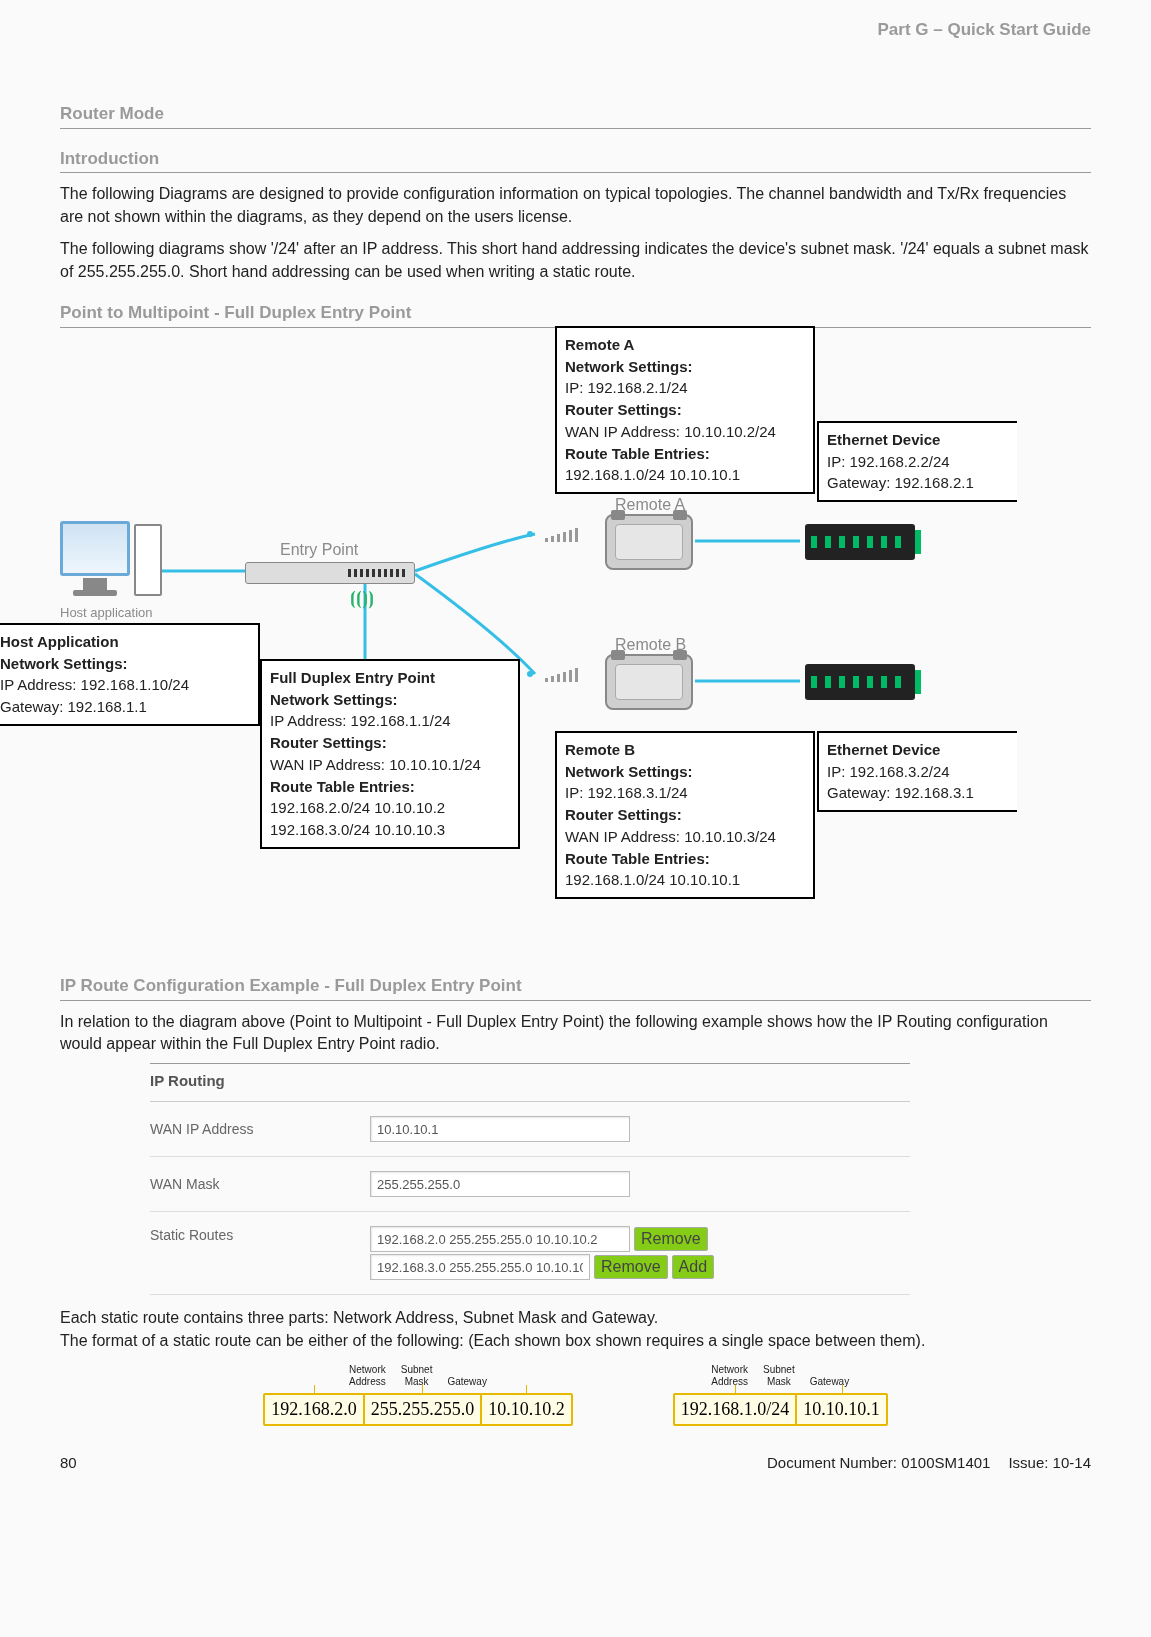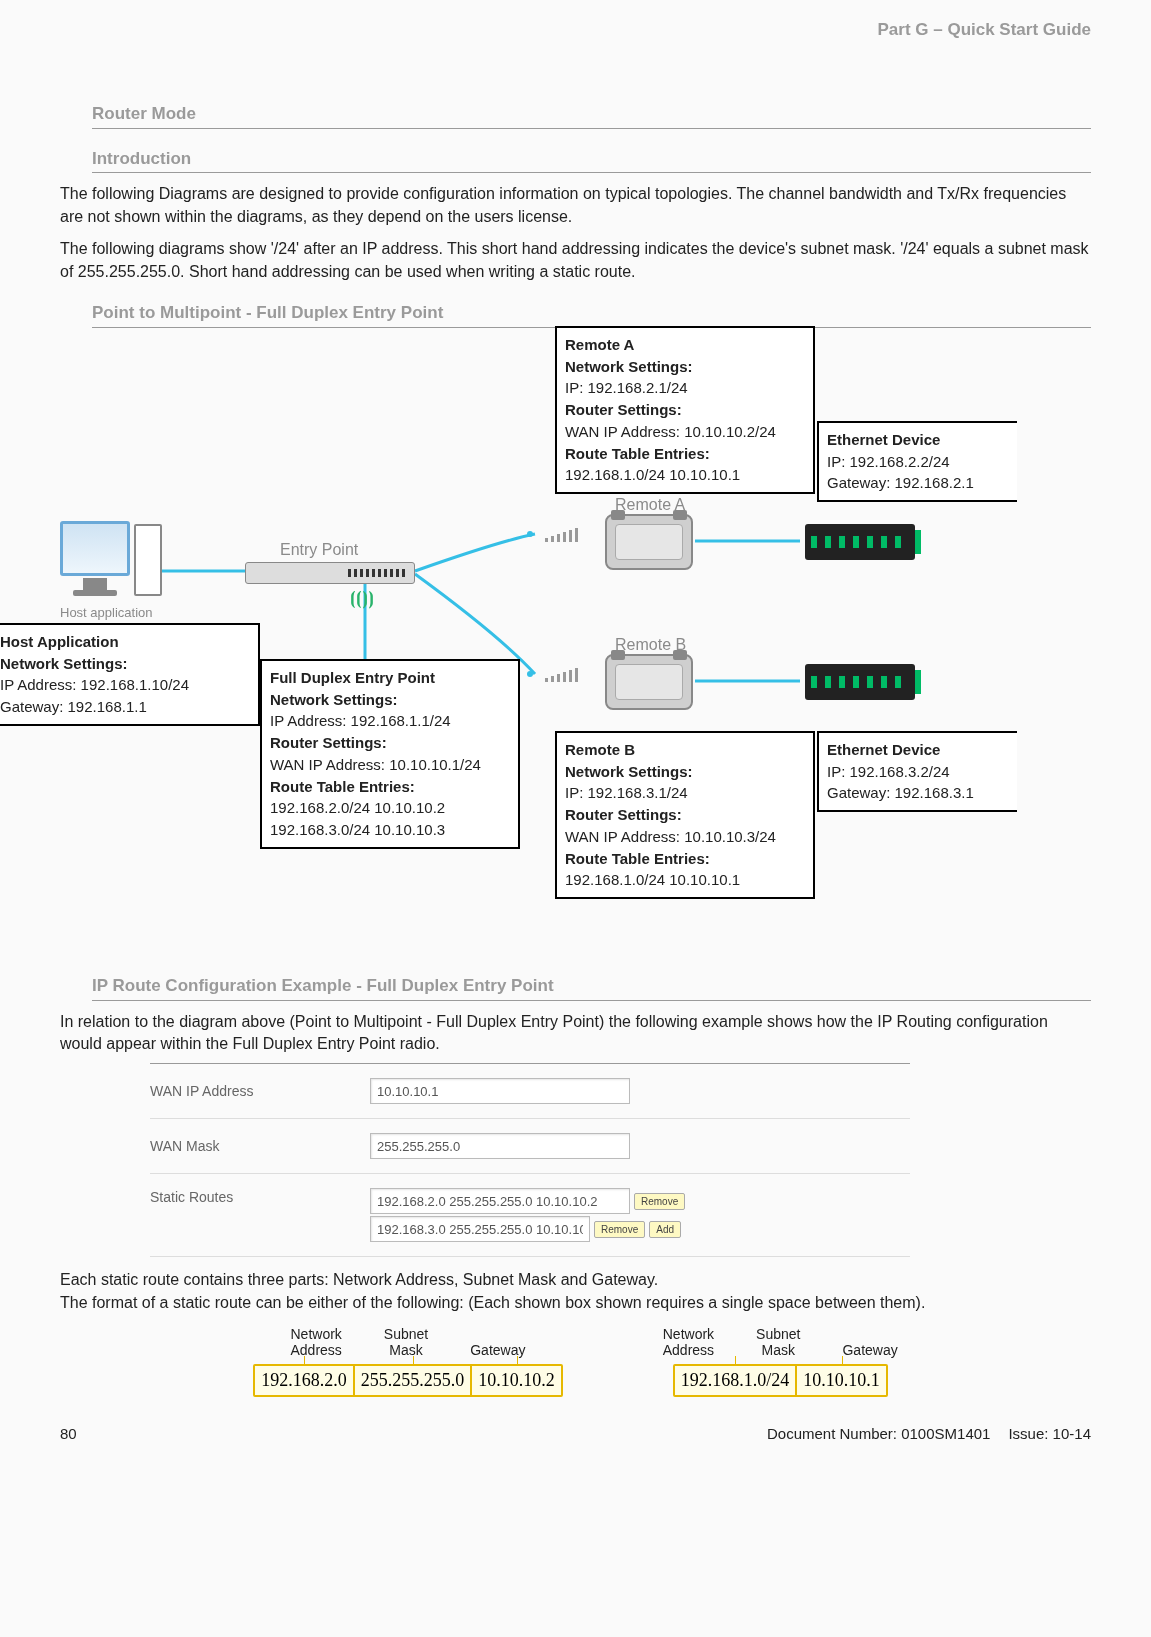--- a/index.html
+++ b/index.html
@@ -8,21 +8,21 @@
     background: #fafafa;
     width: 1151px;
     margin: 0 auto;
     color: #222;
     font-size: 16px;
     line-height: 1.4;
     padding-bottom: 20px;
   }
   .page { padding: 18px 60px 0 60px; position: relative; }
   .header-right { text-align: right; color: #9a9a9a; font-weight: bold; font-size: 17px; margin-bottom: 60px; }
-  .section-title { color: #9a9a9a; font-weight: bold; font-size: 17px; border-bottom: 1px solid #9a9a9a; padding-bottom: 2px; margin-top: 18px; margin-bottom: 6px; margin-left: 32px; }
+  .section-title { color: #9a9a9a; font-weight: bold; font-size: 17px; border-bottom: 1px solid #9a9a9a; padding-bottom: 2px; margin-top: 18px; margin-bottom: 6px; }
   .body-para { margin-top: 10px; font-size: 16px; }
   .diagram-area { position: relative; width: 1030px; height: 620px; margin-top: 8px; }
   .info-box {
     position: absolute;
     border: 2px solid #000;
     background: #fff;
     padding: 6px 8px;
     font-size: 15px;
     line-height: 1.45;
   }
@@ -50,25 +50,25 @@
   .remote-lbl { position:absolute; color:#8a8a8a; font-size:16px; }
   svg.wires { position:absolute; inset:0; width:100%; height:100%; pointer-events:none; }
 
   .ip-routing-panel { border-top:1px solid #999; margin: 8px 60px 0 150px; width: 760px; }
   .ip-routing-title { color:#555; font-weight:bold; padding:6px 0 10px 0; border-bottom:1px solid #ccc; font-size:15px; }
   .form-row { display:flex; align-items:center; padding:14px 0; border-bottom:1px solid #ddd; }
   .form-row .lbl { width:220px; color:#666; font-size:14px; }
   .form-inp { width:260px; height:26px; border:1px solid #bbb; background:#fff; padding:2px 6px; font-size:13px; color:#555; box-shadow: inset 1px 1px 2px rgba(0,0,0,.1); }
   .static-list { display:flex; flex-direction:column; gap:2px;justify-content:center; }
   .static-row { display:flex; align-items:center; gap:4px; }
-  .btn { background:#fef9c3; border:1px solid #aaa; font-size:10px; padding:2px 6px; color:#444; border-radius:2px; }
+  .btn { background:#84cc16; border:1px solid #aaa; font-size:16px; padding:2px 6px; color:#444; border-radius:2px; }
 
   .format-row { display:flex; gap:100px; margin-top:12px; justify-content:center; }
   .fmt-group { text-align:center; }
-  .fmt-labels { display:flex; gap:42px; justify-content:center; font-size:14px; margin-bottom:6px; }
+  .fmt-labels { display:flex; gap:15px; justify-content:center; font-size:10px; margin-bottom:6px; }
   .fmt-labels .col { width:auto; line-height:1.15; }
   .fmt-box { display:inline-flex; border:2px solid #e6b800; background:#fffde6; border-radius:2px; }
   .fmt-cell { padding:2px 6px; border-right:2px solid #e6b800; font-size:18px; font-family: "Times New Roman", serif; color:#000; position:relative; }
   .fmt-cell:last-child { border-right:none;border-radius:12px; }
   .fmt-cell::before { content:""; position:absolute; top:-10px; left:50%; width:1px; height:8px; background:#e6b800; }
 
   .footer { display:flex; justify-content:space-between; padding:10px 60px 0; font-size:15px; margin-top:16px; }
 </style>
 </head>
 <body>
@@ -207,20 +207,21 @@
       <div>IP: 192.168.3.2/24</div>
       <div>Gateway: 192.168.3.1</div>
     </div>
   </div>
 
   <div class="section-title">IP Route Configuration Example - Full Duplex Entry Point</div>
   <p class="body-para">In relation to the diagram above (Point to Multipoint - Full Duplex Entry Point) the following example shows how the IP Routing configuration would appear within the Full Duplex Entry Point radio.</p>
 </div>
 
 <div class="ip-routing-panel">
+  <div class="ip-routing-title">IP Routing</div>
   <div class="form-row">
     <div class="lbl">WAN IP Address</div>
     <input class="form-inp" value="10.10.10.1" style="">
   </div>
   <div class="form-row">
     <div class="lbl">WAN Mask</div>
     <input class="form-inp" value="255.255.255.0" style="">
   </div>
   <div class="form-row" style="align-items:flex-start;">
     <div class="lbl">Static Routes</div>

